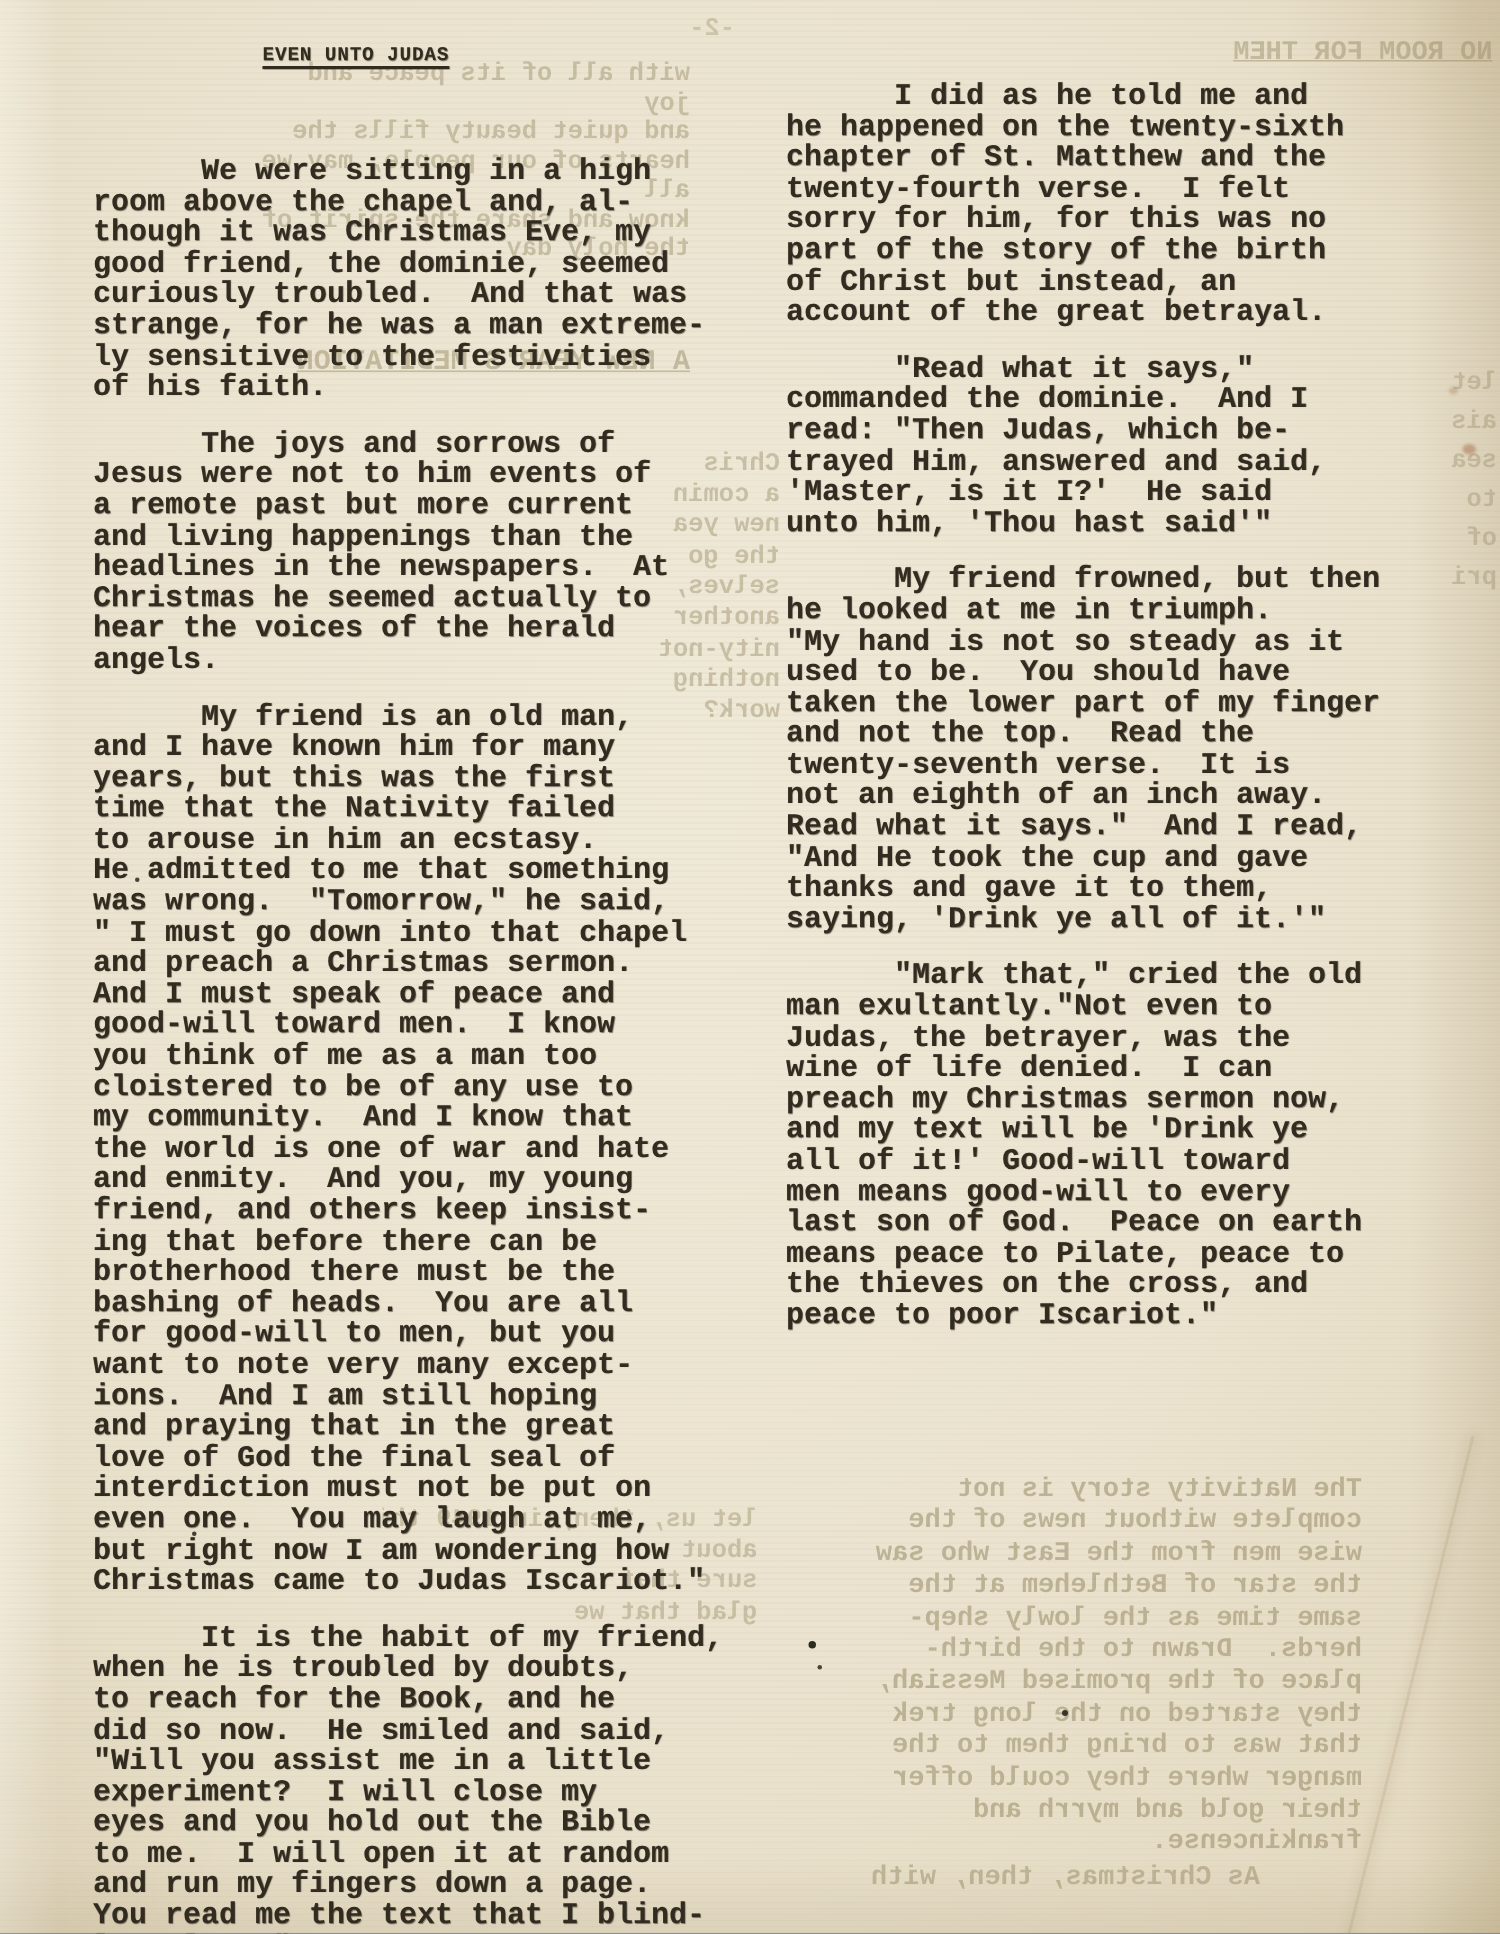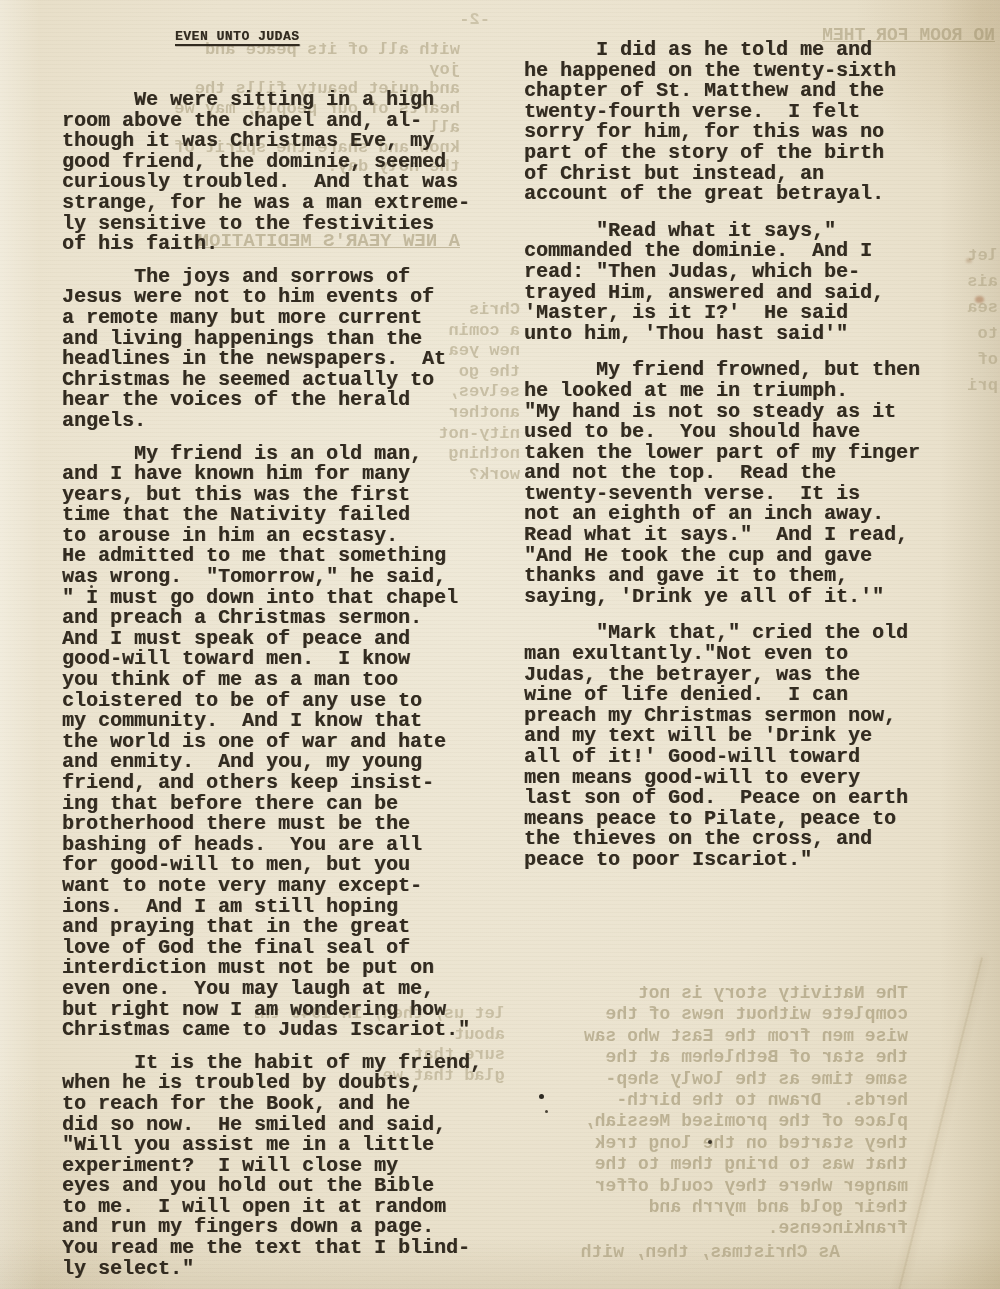--- a/index.html
+++ b/index.html
@@ -27,21 +27,21 @@
     font-size:13px;line-height:22px;
     text-decoration:underline;
     text-underline-offset:4px;
     text-decoration-thickness:2px;
     letter-spacing:0.5px;
     white-space:pre;
   }
   .col{position:absolute;font-size:20px;line-height:20.6px;}
   .col-left{left:62px;top:88px;width:478px;}
   .col-right{left:524px;top:38px;width:472px;}
-  .para{margin:2px 0 12px 0;white-space:pre-wrap;}
+  .para{margin:17px 0 12px 0;white-space:pre-wrap;}
   .col-right .para{margin-bottom:16px;}
   .byline{margin:14px 0 0 78px;white-space:pre;}
   
   .ghost{
     position:absolute;
     transform:scaleX(-1);
     color:#91845e;
     font-weight:bold;
     white-space:pre-wrap;
     font-size:18px;line-height:20.6px;
@@ -118,21 +118,21 @@
     <p class="para">      We were sitting in a high
 room above the chapel and, al-
 though it was Christmas Eve, my
 good friend, the dominie, seemed
 curiously troubled.  And that was
 strange, for he was a man extreme-
 ly sensitive to the festivities
 of his faith.</p>
     <p class="para">      The joys and sorrows of
 Jesus were not to him events of
-a remote many but more current
+a remote past but more current
 and living happenings than the
 headlines in the newspapers.  At
 Christmas he seemed actually to
 hear the voices of the herald
 angels.</p>
     <p class="para">      My friend is an old man,
 and I have known him for many
 years, but this was the first
 time that the Nativity failed
 to arouse in him an ecstasy.

